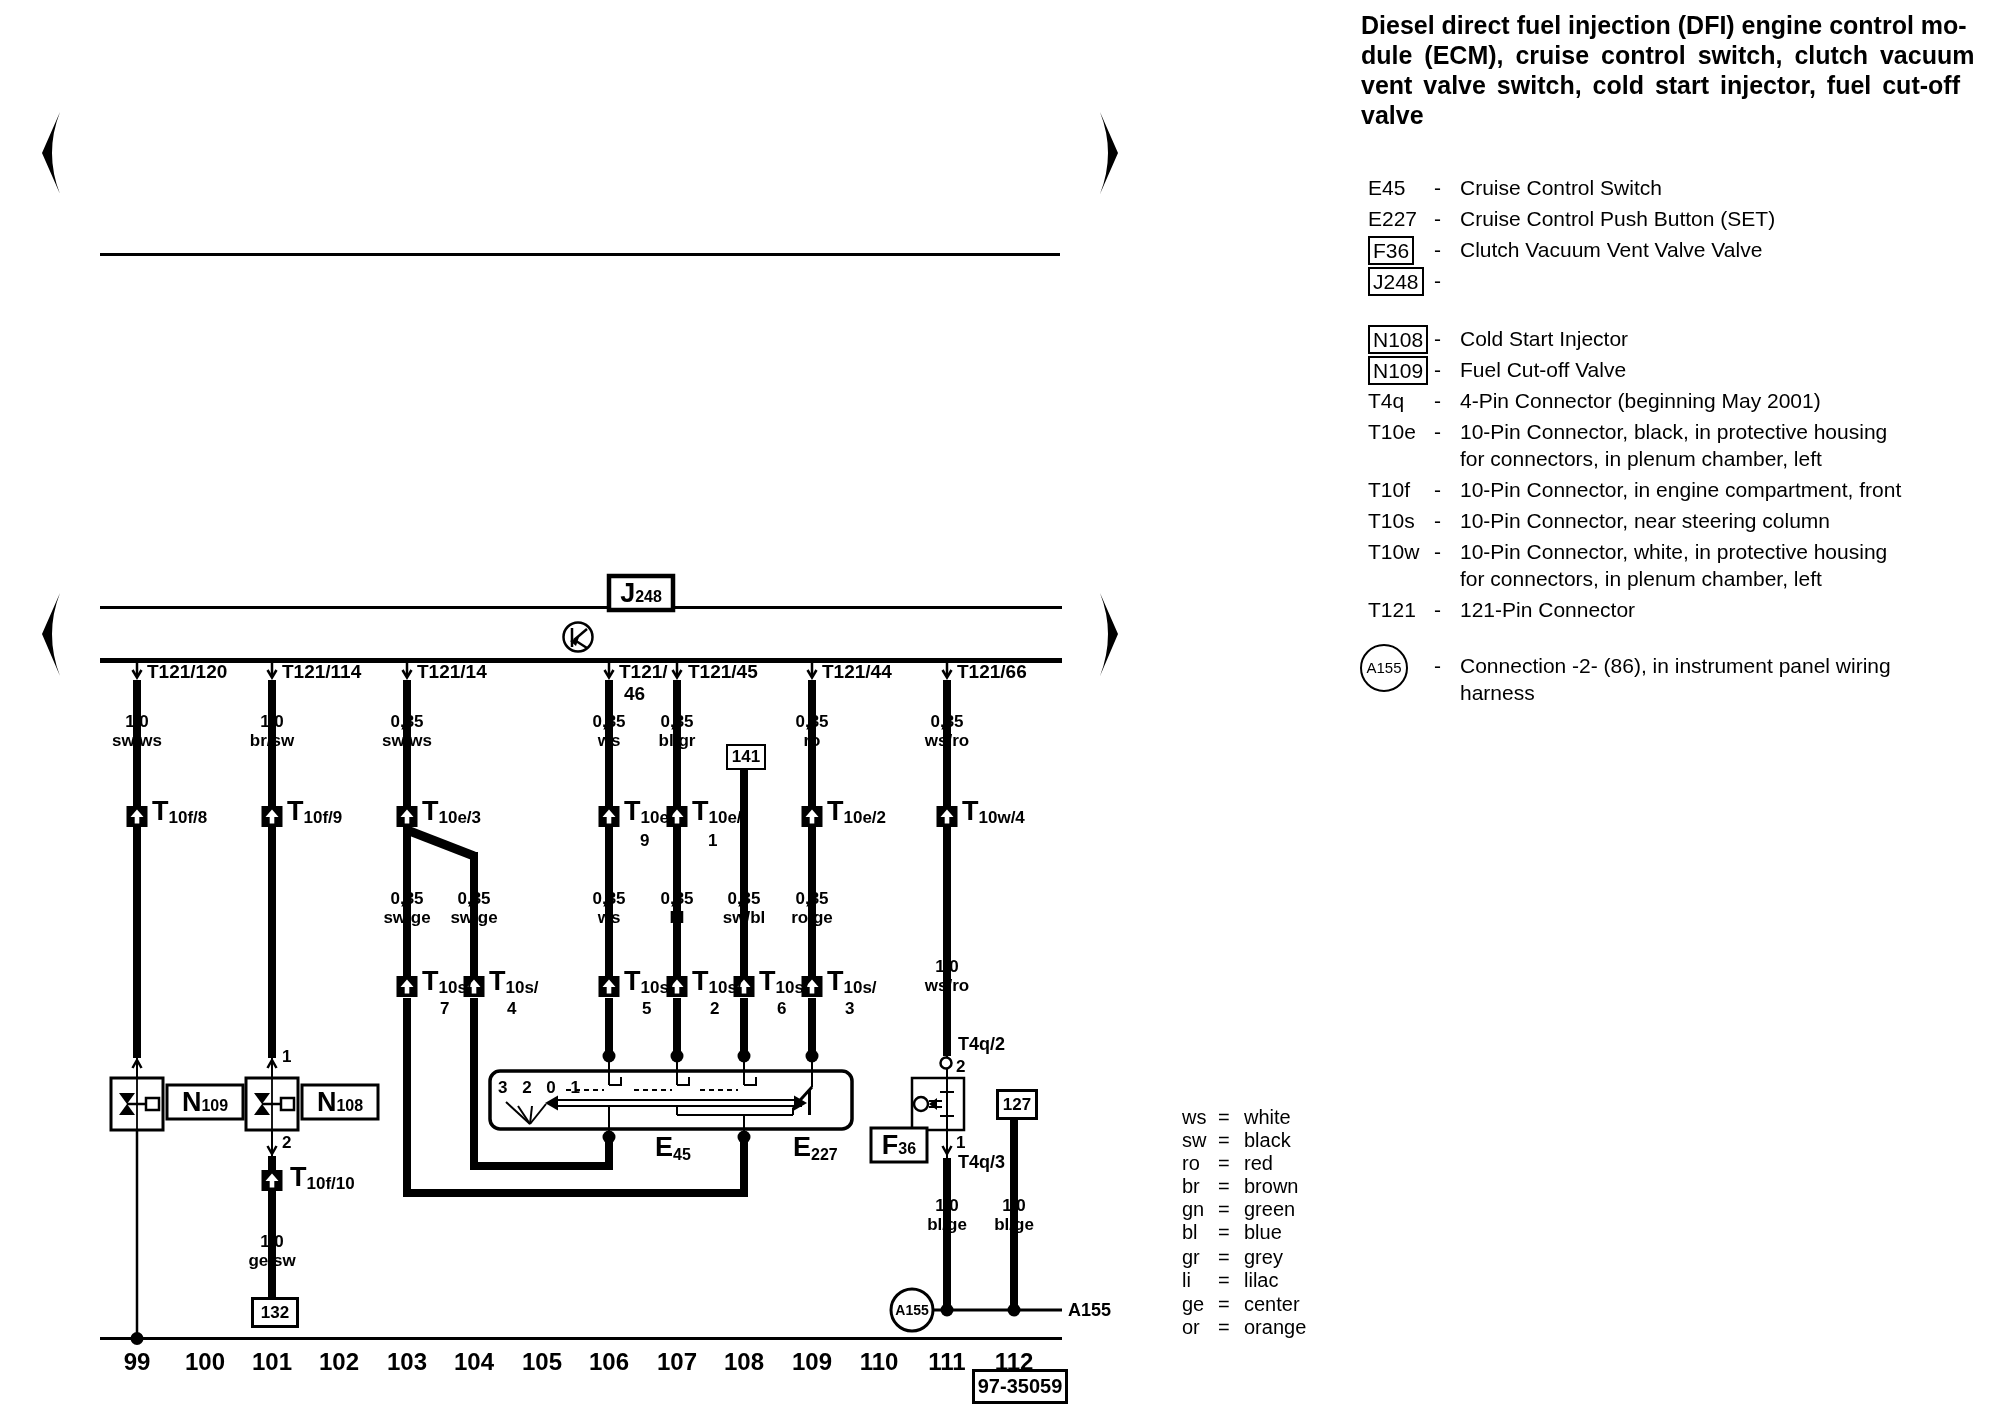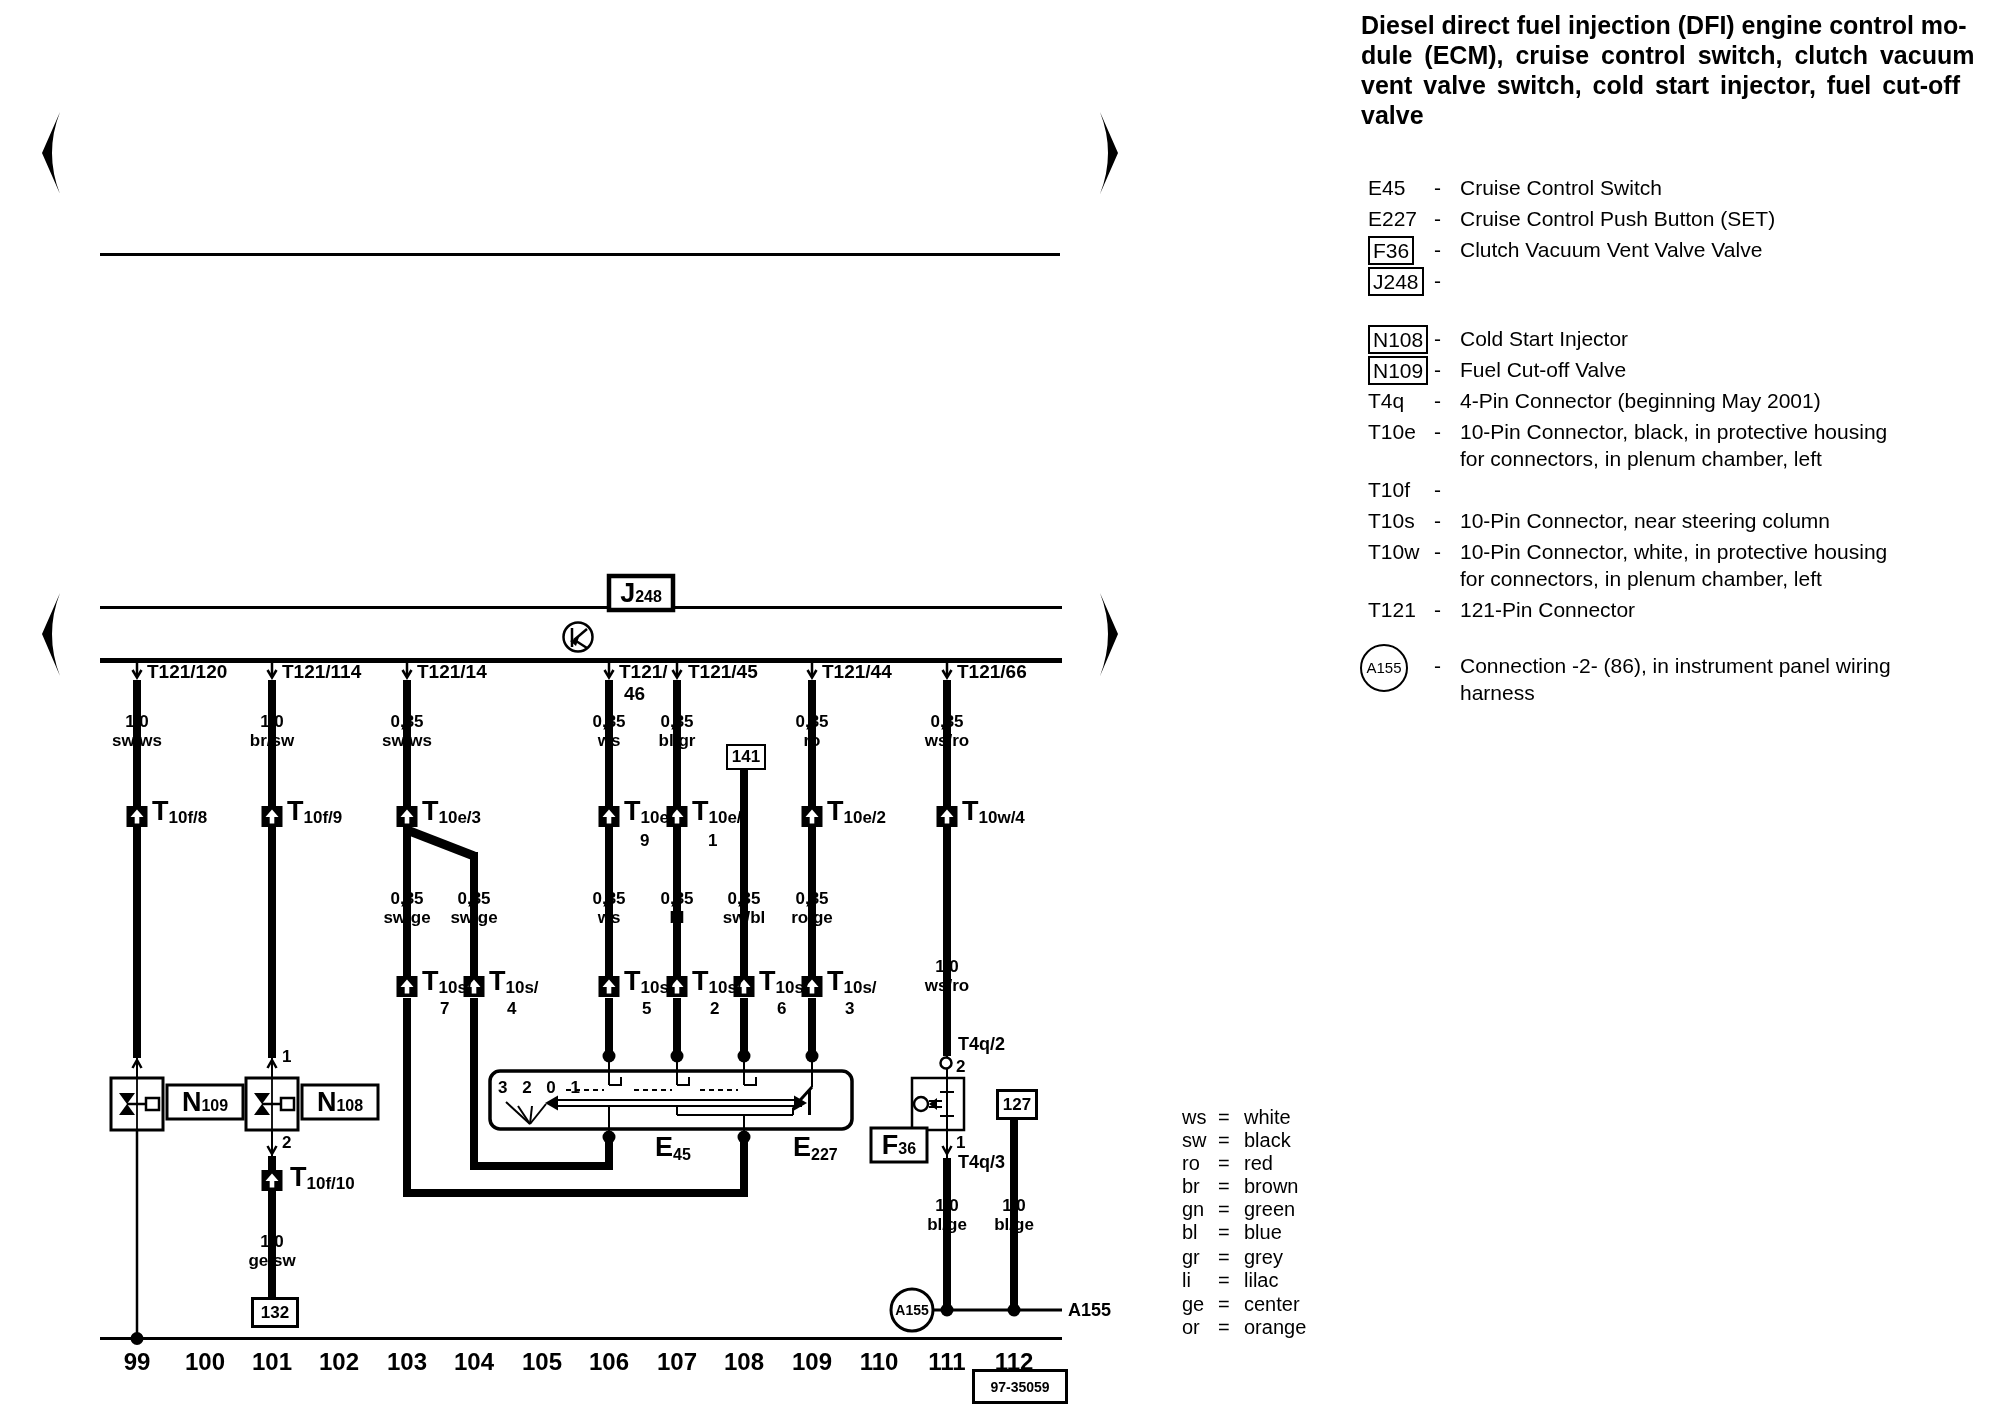--- a/index.html
+++ b/index.html
@@ -398,21 +398,21 @@
   <div class="track" style="left:474px;top:1348px">104</div>
   <div class="track" style="left:542px;top:1348px">105</div>
   <div class="track" style="left:609px;top:1348px">106</div>
   <div class="track" style="left:677px;top:1348px">107</div>
   <div class="track" style="left:744px;top:1348px">108</div>
   <div class="track" style="left:812px;top:1348px">109</div>
   <div class="track" style="left:879px;top:1348px">110</div>
   <div class="track" style="left:947px;top:1348px">111</div>
   <div class="track" style="left:1014px;top:1348px">112</div>
 
-  <div class="refbox" style="left:972px;top:1369px;width:90px;height:29px;font-size:14px">97-35059</div>
+  <div class="refbox" style="left:972px;top:1369px;width:90px;height:29px;font-size:20px">97-35059</div>
 
   <div class="title">
     <div class="tl1">Diesel direct fuel injection (DFI) engine control mo-</div>
     <div class="tl2">dule (ECM), cruise control switch, clutch vacuum</div>
     <div class="tl3">vent valve switch, cold start injector, fuel cut-off</div>
     <div class="tl4">valve</div>
   </div>
 
   <div class="lrow" style="left:1368px;top:174px">
     <span class="lkey">E45</span>
@@ -449,20 +449,21 @@
     <span class="ldesc">4-Pin Connector (beginning May 2001)</span>
   </div>
   <div class="lrow" style="left:1368px;top:418px">
     <span class="lkey">T10e</span>
       <span class="ldash">-</span>
     <span class="ldesc"><span>10-Pin Connector, black, in protective housing</span><br><span>for connectors, in plenum chamber, left</span></span>
   </div>
   <div class="lrow" style="left:1368px;top:476px">
     <span class="lkey">T10f</span>
       <span class="ldash">-</span>
+    <span class="ldesc">10-Pin Connector, in engine compartment, front</span>
   </div>
   <div class="lrow" style="left:1368px;top:507px">
     <span class="lkey">T10s</span>
       <span class="ldash">-</span>
     <span class="ldesc">10-Pin Connector, near steering column</span>
   </div>
   <div class="lrow" style="left:1368px;top:538px">
     <span class="lkey">T10w</span>
       <span class="ldash">-</span>
     <span class="ldesc"><span>10-Pin Connector, white, in protective housing</span><br><span>for connectors, in plenum chamber, left</span></span>

